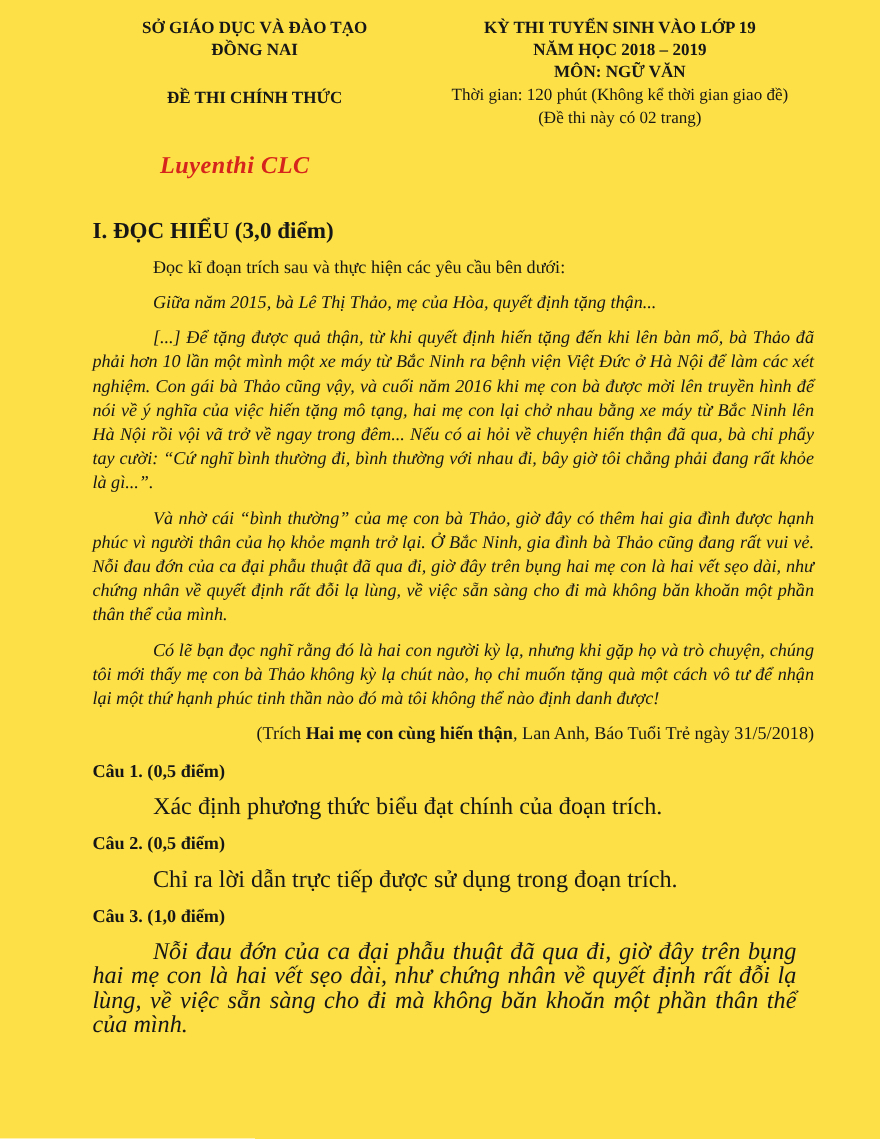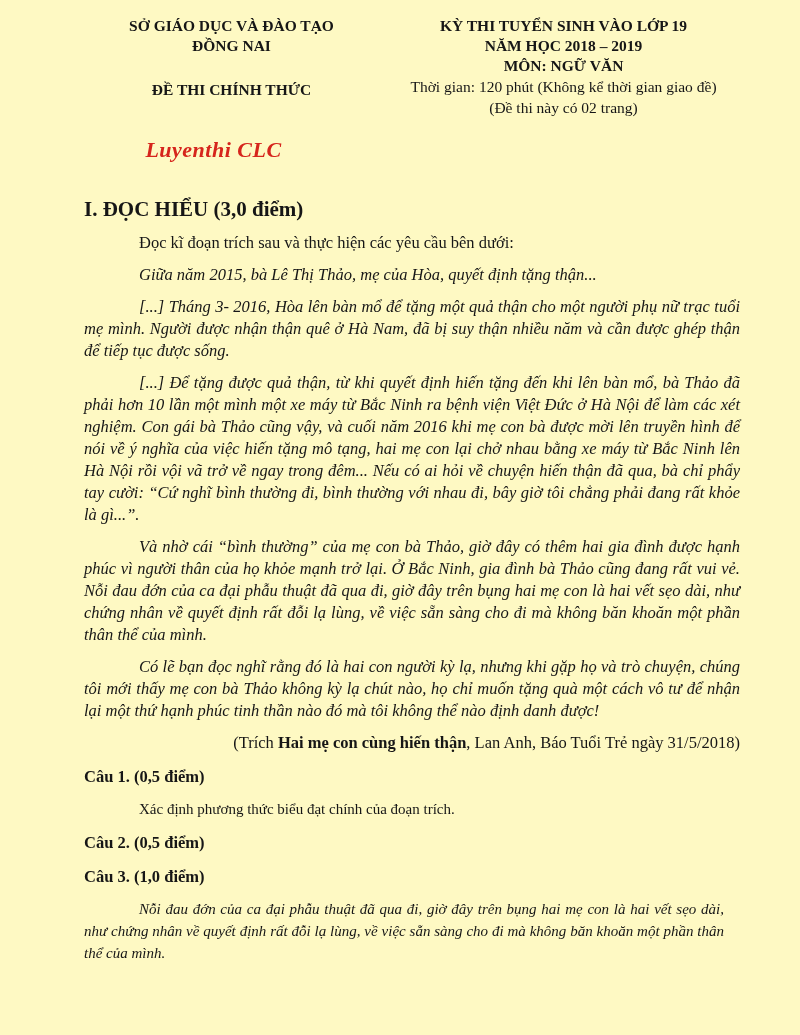--- a/index.html
+++ b/index.html
@@ -5,21 +5,21 @@
   html, body {
     margin: 0;
     padding: 0;
     background: #ffffff;
   }
   .page {
     position: relative;
     width: 800px;
     height: 1035px;
     margin: 0 auto;
-    background: #fef9c3;
+    background: #fde047;
     color: #161616;
     font-family: "Liberation Serif", "DejaVu Serif", serif;
     box-sizing: border-box;
     padding: 16px 60px 10px 84px;
     overflow: hidden;
   }
   
   .header {
     display: flex;
     width: 100%;
@@ -96,21 +96,21 @@
   .cit-title {
     font-weight: bold;
   }
   .q-label {
     font-weight: bold;
     font-size: 16.5px;
     line-height: 22px;
     margin: 12px 0 10px 0;
   }
   p.q-text {
-    font-size: 15px;
+    font-size: 22px;
     line-height: 22px;
     margin: 0 16px 12px 0;
     text-align: justify;
     text-indent: 55px;
   }
 </style>
 </head>
 <body>
 
 <div class="page">
@@ -131,29 +131,29 @@
       <div class="h-reg">Thời gian: 120 phút (Không kể thời gian giao đề)</div>
       <div class="h-reg">(Đề thi này có 02 trang)</div>
     </div>
   </div>
 
   <div class="doc-body">
     <div class="section-heading">I. ĐỌC HIỂU (3,0 điểm)</div>
     <p class="line">Đọc kĩ đoạn trích sau và thực hiện các yêu cầu bên dưới:</p>
 
     <p class="line italic">Giữa năm 2015, bà Lê Thị Thảo, mẹ của Hòa, quyết định tặng thận...</p>
-    <p class="line italic">[...] Tháng 3- 2016, Hòa lên bàn mổ để tặng một quả thận cho một người phụ nữ trạc tuổi mẹ mình. Người được nhận thận quê ở Hà Nam, đã bị suy thận nhiều năm và cần được ghép thận để tiếp tục được sống.</p>
     <p class="line italic">[...] Để tặng được quả thận, từ khi quyết định hiến tặng đến khi lên bàn mổ, bà Thảo đã phải hơn 10 lần một mình một xe máy từ Bắc Ninh ra bệnh viện Việt Đức ở Hà Nội để làm các xét nghiệm. Con gái bà Thảo cũng vậy, và cuối năm 2016 khi mẹ con bà được mời lên truyền hình để nói về ý nghĩa của việc hiến tặng mô tạng, hai mẹ con lại chở nhau bằng xe máy từ Bắc Ninh lên Hà Nội rồi vội vã trở về ngay trong đêm... Nếu có ai hỏi về chuyện hiến thận đã qua, bà chỉ phẩy tay cười: “Cứ nghĩ bình thường đi, bình thường với nhau đi, bây giờ tôi chẳng phải đang rất khỏe là gì...”.</p>
     <p class="line italic">Và nhờ cái “bình thường” của mẹ con bà Thảo, giờ đây có thêm hai gia đình được hạnh phúc vì người thân của họ khỏe mạnh trở lại. Ở Bắc Ninh, gia đình bà Thảo cũng đang rất vui vẻ. Nỗi đau đớn của ca đại phẫu thuật đã qua đi, giờ đây trên bụng hai mẹ con là hai vết sẹo dài, như chứng nhân về quyết định rất đỗi lạ lùng, về việc sẵn sàng cho đi mà không băn khoăn một phần thân thể của mình.</p>
     <p class="line italic">Có lẽ bạn đọc nghĩ rằng đó là hai con người kỳ lạ, nhưng khi gặp họ và trò chuyện, chúng tôi mới thấy mẹ con bà Thảo không kỳ lạ chút nào, họ chỉ muốn tặng quà một cách vô tư để nhận lại một thứ hạnh phúc tinh thần nào đó mà tôi không thể nào định danh được!</p>
 
     <p class="citation"><span>(Trích </span><span class="cit-title">Hai mẹ con cùng hiến thận</span><span>, Lan Anh, Báo Tuổi Trẻ ngày 31/5/2018)</span></p>
 
     <div class="q-label">Câu 1. (0,5 điểm)</div>
     <p class="q-text">Xác định phương thức biểu đạt chính của đoạn trích.</p>
 
     <div class="q-label">Câu 2. (0,5 điểm)</div>
+    <p class="q-text">Chỉ ra lời dẫn trực tiếp được sử dụng trong đoạn trích.</p>
 
     <div class="q-label">Câu 3. (1,0 điểm)</div>
     <p class="q-text italic">Nỗi đau đớn của ca đại phẫu thuật đã qua đi, giờ đây trên bụng hai mẹ con là hai vết sẹo dài, như chứng nhân về quyết định rất đỗi lạ lùng, về việc sẵn sàng cho đi mà không băn khoăn một phần thân thể của mình.</p>
   </div>
 
 </div>
 
 </body></html>

